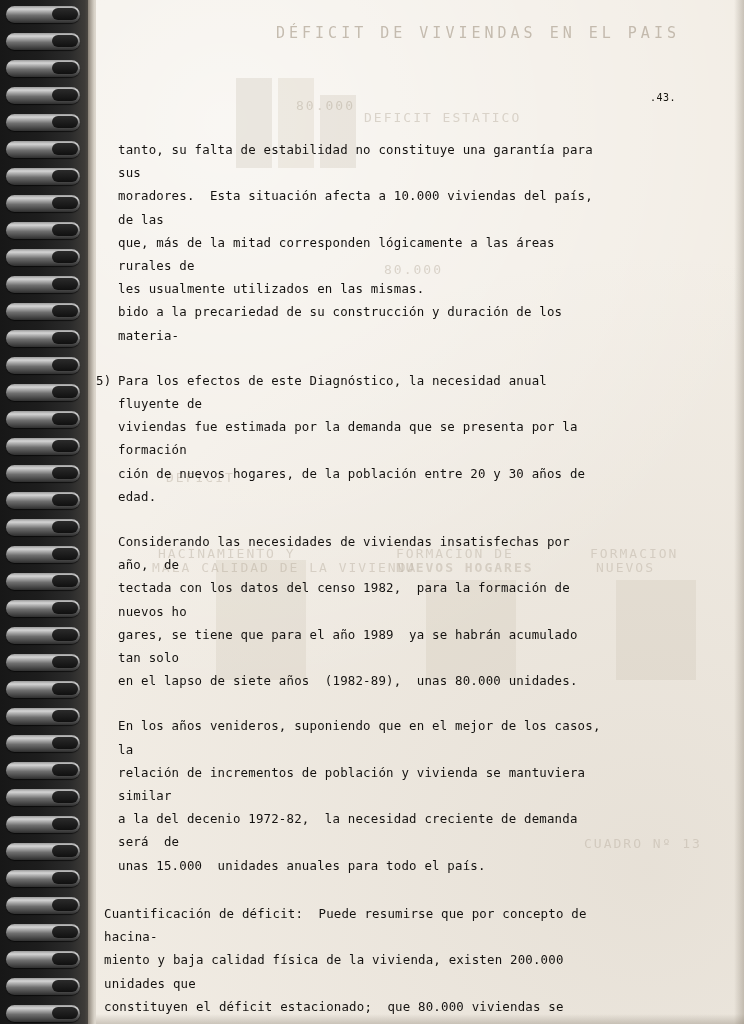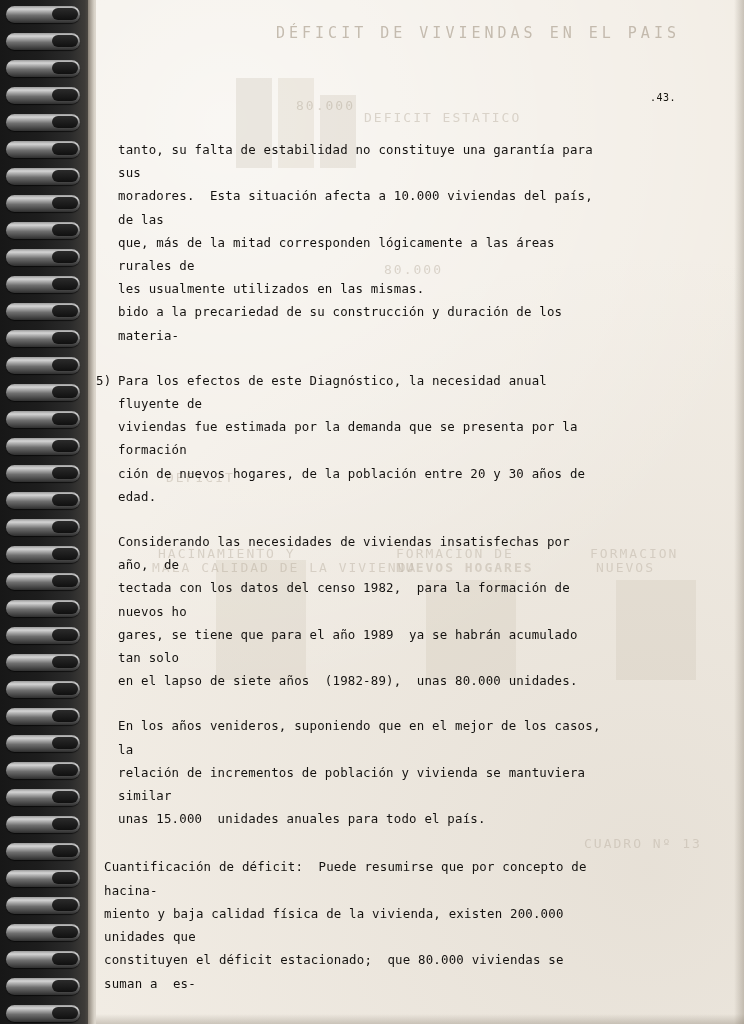--- a/index.html
+++ b/index.html
@@ -240,20 +240,21 @@
       <span class="line">tectada con los datos del censo 1982,  para la formación de nuevos ho</span>
       <span class="line">gares, se tiene que para el año 1989  ya se habrán acumulado tan solo</span>
       <span class="line">en el lapso de siete años  (1982-89),  unas 80.000 unidades.</span>
     </div>
 
     <div class="gap-md"></div>
 
     <div class="p indent">
       <span class="line">En los años venideros, suponiendo que en el mejor de los casos, la</span>
       <span class="line">relación de incrementos de población y vivienda se mantuviera similar</span>
+      <span class="line">a la del decenio 1972-82,  la necesidad creciente de demanda será  de</span>
       <span class="line">unas 15.000  unidades anuales para todo el país.</span>
     </div>
 
     <div class="gap-lg"></div>
 
     <div class="p" style="padding-left:8px">
       <span class="line">Cuantificación de déficit:  Puede resumirse que por concepto de hacina-</span>
       <span class="line">miento y baja calidad física de la vivienda, existen 200.000 unidades que</span>
       <span class="line">constituyen el déficit estacionado;  que 80.000 viviendas se suman a  es-</span>
 

